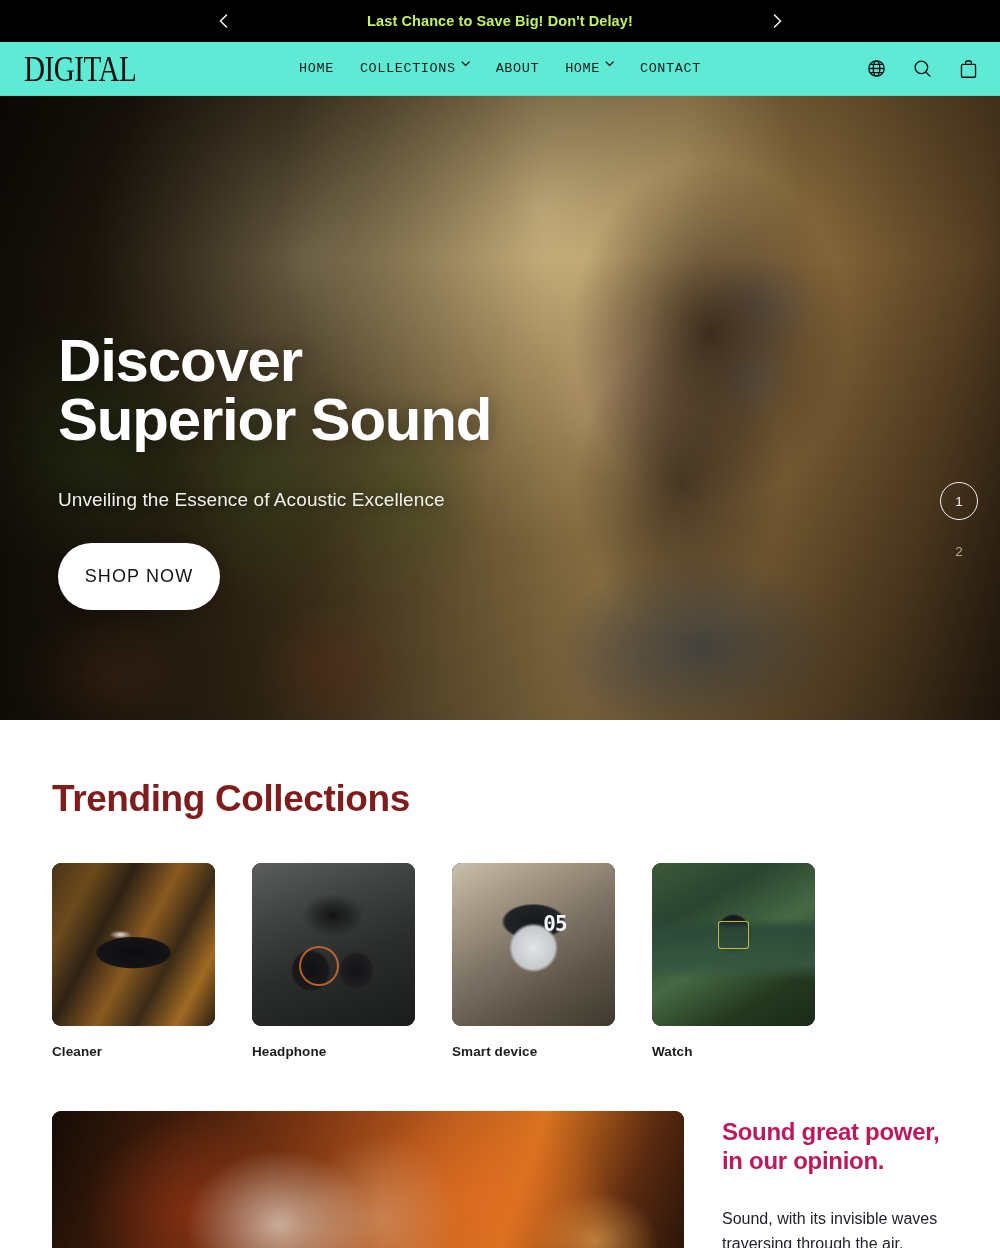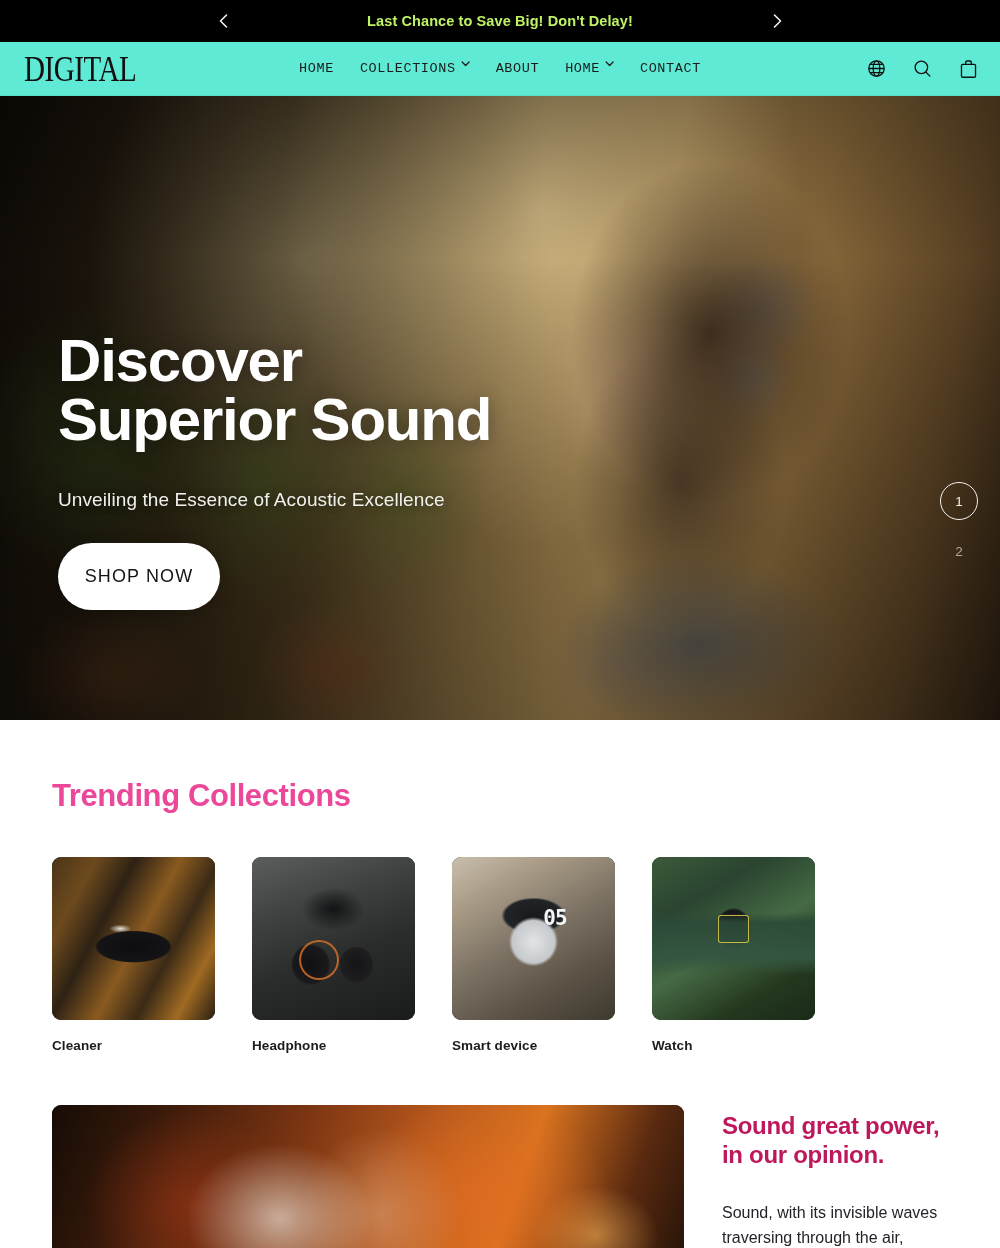--- a/index.html
+++ b/index.html
@@ -140,22 +140,22 @@
     width:38px; height:38px; border-radius:50%;
     display:flex; align-items:center; justify-content:center;
     color:#f3efe9; font-size:13.5px; cursor:pointer;
   }
   .slide-dot.active { border:1.5px solid rgba(255,255,255,.92); }
   .slide-dot.inactive { color:#c9bdb0; opacity:.85; }
 
   
   .section { padding:0 52px; }
   .sec-title {
-    font-size:31px; font-weight:700; letter-spacing:-.4px;
-    color:#ec4899; padding-top:58px;
+    font-size:37px; font-weight:700; letter-spacing:-.4px;
+    color:#7f1d1d; padding-top:58px;
   }
   .cards { display:flex; gap:37px; margin-top:43px; }
   .card { width:163px; cursor:pointer; }
   .card-img {
     width:163px; height:163px; border-radius:9px; overflow:hidden;
     position:relative; background:#2b2b2b;
   }
   .card-img .fx { position:absolute; inset:0; }
   .card-label {
     margin-top:18px; font-size:13.5px; font-weight:700;

